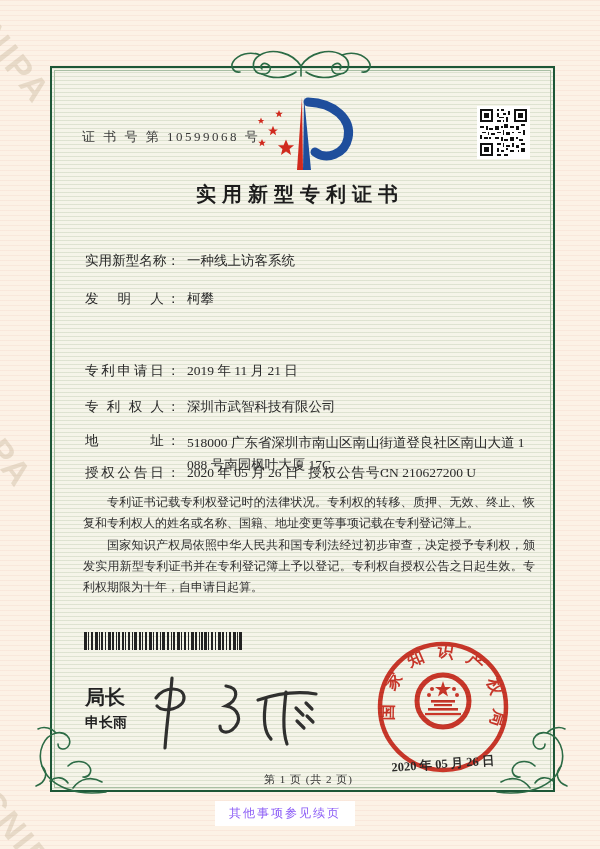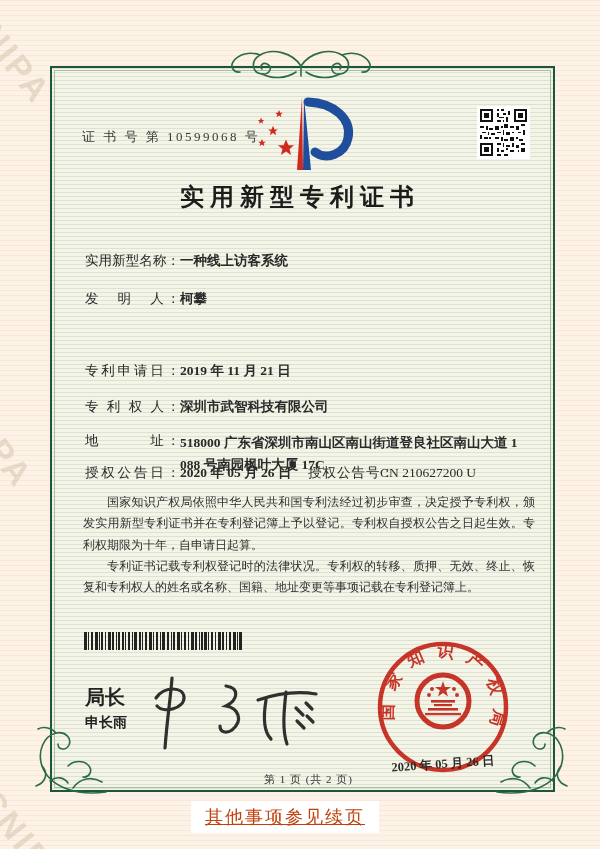--- a/index.html
+++ b/index.html
@@ -19,41 +19,41 @@
   .wm{position:absolute;font-family:"Liberation Sans","DejaVu Sans",sans-serif;
     font-weight:bold;font-size:34px;letter-spacing:3px;transform:rotate(52deg);
     transform-origin:left top;pointer-events:none;white-space:nowrap;}
   .wm-beige{color:rgba(186,168,136,.32);}
   .wm-pink{color:rgba(214,158,142,.28);}
   .wm-light{color:rgba(186,168,136,.20);}
   
   .cert-no{position:absolute;left:82px;top:111px;font-size:13px;letter-spacing:2.5px;color:#3a3a3a;margin-top:17px;}
   .logo{position:absolute;left:252px;top:90px;width:108px;height:88px;}
   .qr{position:absolute;left:477px;top:106px;width:53px;height:53px;background:#fff;padding:3px;box-sizing:border-box;}
-  .title{position:absolute;left:0;right:0;top:181px;text-align:center;font-size:24px;
+  .title{position:absolute;left:0;right:0;top:181px;text-align:center;font-size:20px;
     font-weight:bold;letter-spacing:6px;color:#1c1c1c;}
   
   .field{position:absolute;left:85px;font-size:13.5px;color:#2a2a2a;white-space:nowrap;}
   .field .lab{display:inline-block;width:95px;text-align:justify;text-align-last:justify;vertical-align:top;}
-  .field .val{display:inline-block;vertical-align:top;font-weight:bold;}
+  .field .val{display:inline-block;margin-left:7px;vertical-align:top;}
   .addr .val{white-space:normal;width:362px;line-height:1.65;}
   .grant2{position:absolute;left:308px;top:464px;font-size:13.5px;color:#2a2a2a;white-space:nowrap;}
   .grant2 .lab2{display:inline-block;width:72px;letter-spacing:1px;}
   
   .paras{position:absolute;left:83px;top:492px;width:452px;font-size:12px;line-height:1.78;color:#2f2f2f;text-align:justify;}
   .paras p{margin:0;text-indent:2em;}
   
   .barcode{position:absolute;left:84px;top:632px;width:158px;height:18px;}
   .signer-title{position:absolute;left:85px;top:684px;font-size:20px;font-weight:bold;color:#222;}
   .signer-name{position:absolute;left:85px;top:714px;font-size:14px;font-weight:bold;color:#222;}
   .signature{position:absolute;left:138px;top:668px;width:190px;height:92px;}
   .seal{position:absolute;left:372px;top:637px;width:142px;height:142px;opacity:.93;mix-blend-mode:multiply;}
   .pagenum{position:absolute;left:17px;right:0;top:772px;text-align:center;font-size:11px;color:#333;letter-spacing:1px;}
   .note-box{position:absolute;left:285px;top:801px;transform:translateX(-50%);
-    background:#ffffff;padding:4px 14px;font-size:18px;letter-spacing:2px;color:#c2410c;white-space:nowrap;text-decoration:underline;}
+    background:#ffffff;padding:4px 14px;font-size:12px;letter-spacing:2px;color:#8b5cf6;white-space:nowrap;}
   
   .orn-top{position:absolute;left:228px;top:46px;width:146px;height:38px;}
   .orn-bl{position:absolute;left:28px;top:726px;width:88px;height:80px;}
   .orn-br{position:absolute;left:487px;top:726px;width:88px;height:80px;transform:scaleX(-1);}
 </style>
 </head>
 <body>
 
 <div class="page">
 
@@ -199,22 +199,22 @@
     <span class="lab">地　　　址：</span><span class="val"><span>518000 广东省深圳市南山区南山街道登良社区南山大道 1</span><br><span>088 号南园枫叶大厦 17C</span></span>
   </div>
   <div class="field" style="top:464px">
     <span class="lab">授权公告日：</span><span class="val">2020 年 05 月 26 日</span>
   </div>
   <div class="grant2">
     <span class="lab2">授权公告号：</span><span>CN 210627200 U</span>
   </div>
 
   <div class="paras">
+    <p>专利证书记载专利权登记时的法律状况。专利权的转移、质押、无效、终止、恢复和专利权人的姓名或名称、国籍、地址变更等事项记载在专利登记簿上。</p>
     <p>国家知识产权局依照中华人民共和国专利法经过初步审查，决定授予专利权，颁发实用新型专利证书并在专利登记簿上予以登记。专利权自授权公告之日起生效。专利权期限为十年，自申请日起算。</p>
-    <p>专利证书记载专利权登记时的法律状况。专利权的转移、质押、无效、终止、恢复和专利权人的姓名或名称、国籍、地址变更等事项记载在专利登记簿上。</p>
   </div>
 
   <svg class="barcode" viewBox="0 0 160 18" preserveAspectRatio="none" shape-rendering="crispEdges">
     <g fill="#222">
       <rect x="0" width="3" height="18"></rect>
         <rect x="4" width="1" height="18"></rect>
         <rect x="7" width="2" height="18"></rect>
         <rect x="11" width="3" height="18"></rect>
       <rect x="15" width="1" height="18"></rect>
         <rect x="17" width="2" height="18"></rect>

